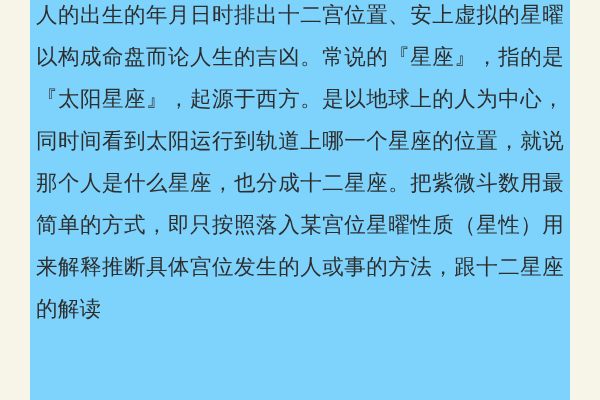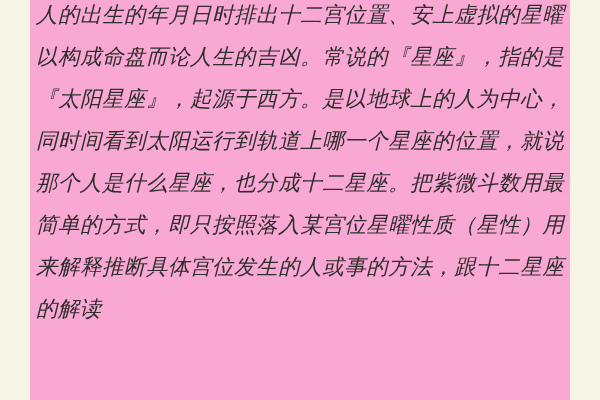--- a/index.html
+++ b/index.html
@@ -10,24 +10,23 @@
     width: 600px;
     height: 400px;
     overflow: hidden;
     background: #f5f2e4;
     font-family: "Liberation Sans", sans-serif;
   }
   .page {
     position: relative;
     width: 600px;
     height: 400px;
-    background: #f9a8d4;
+    background: #7dd3fc;
     box-sizing: border-box;
     overflow: hidden;
-    font-style: italic;
   }
   
   .page::before {
     content: "";
     position: absolute;
     left: 0; top: 0; bottom: 0;
     width: 30px;
     background: #f7f4e8;
     pointer-events: none;
   }

